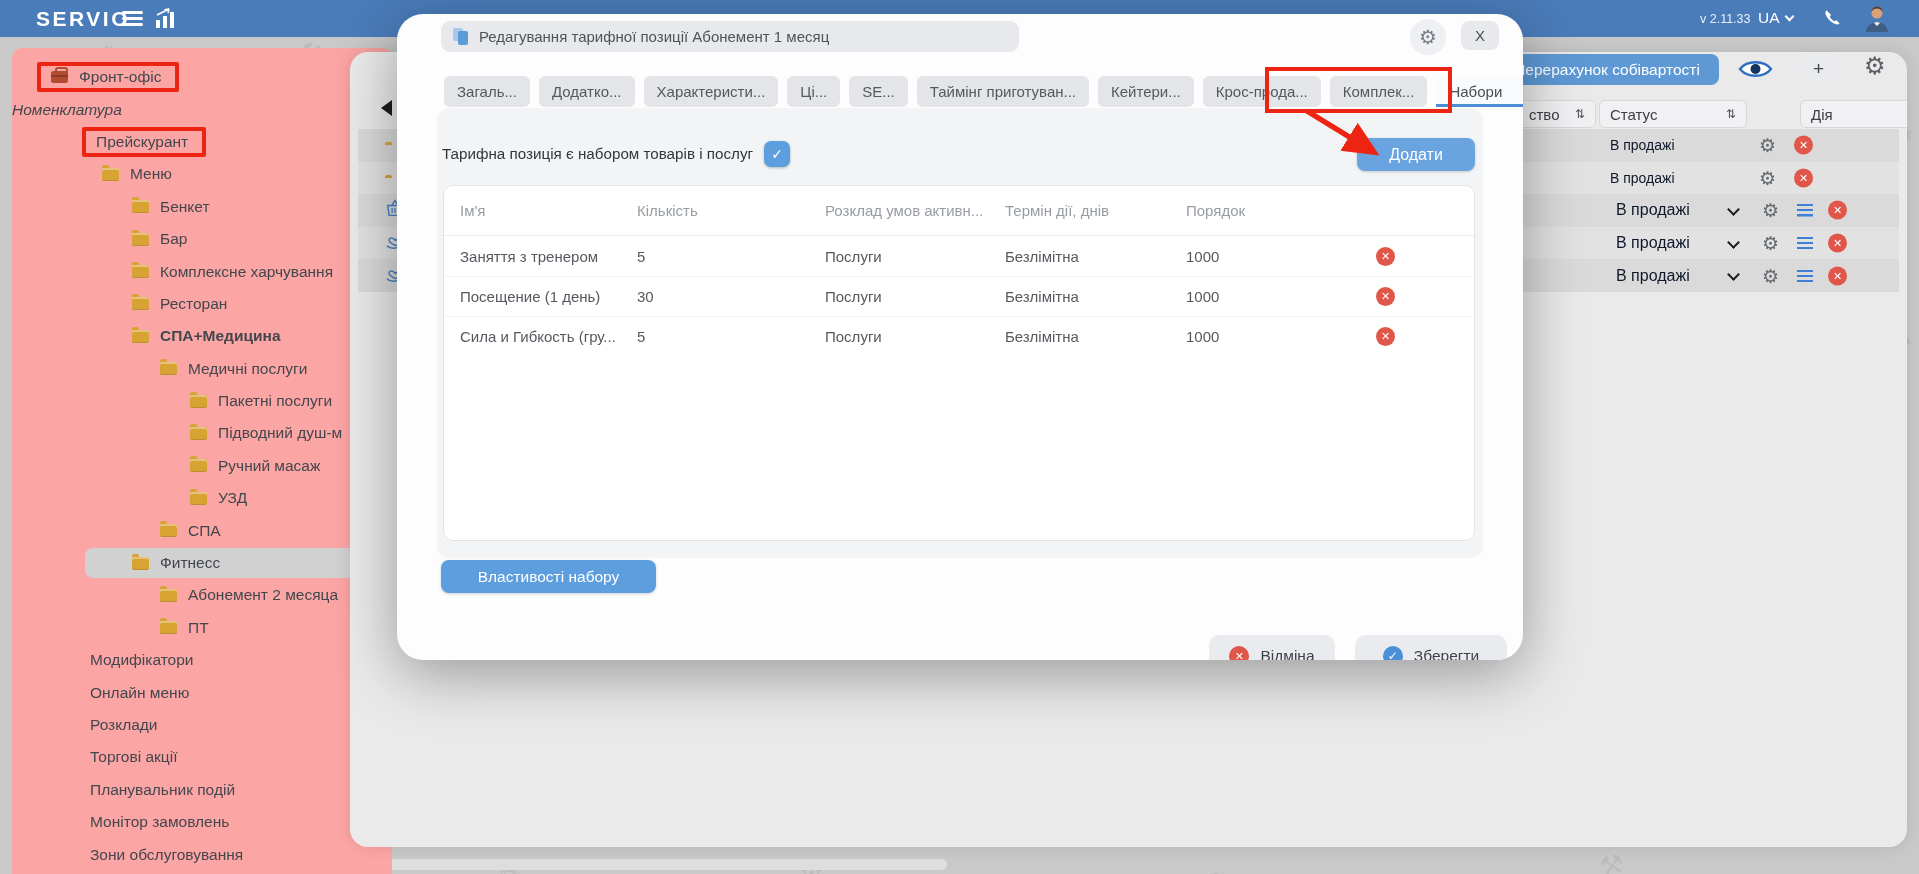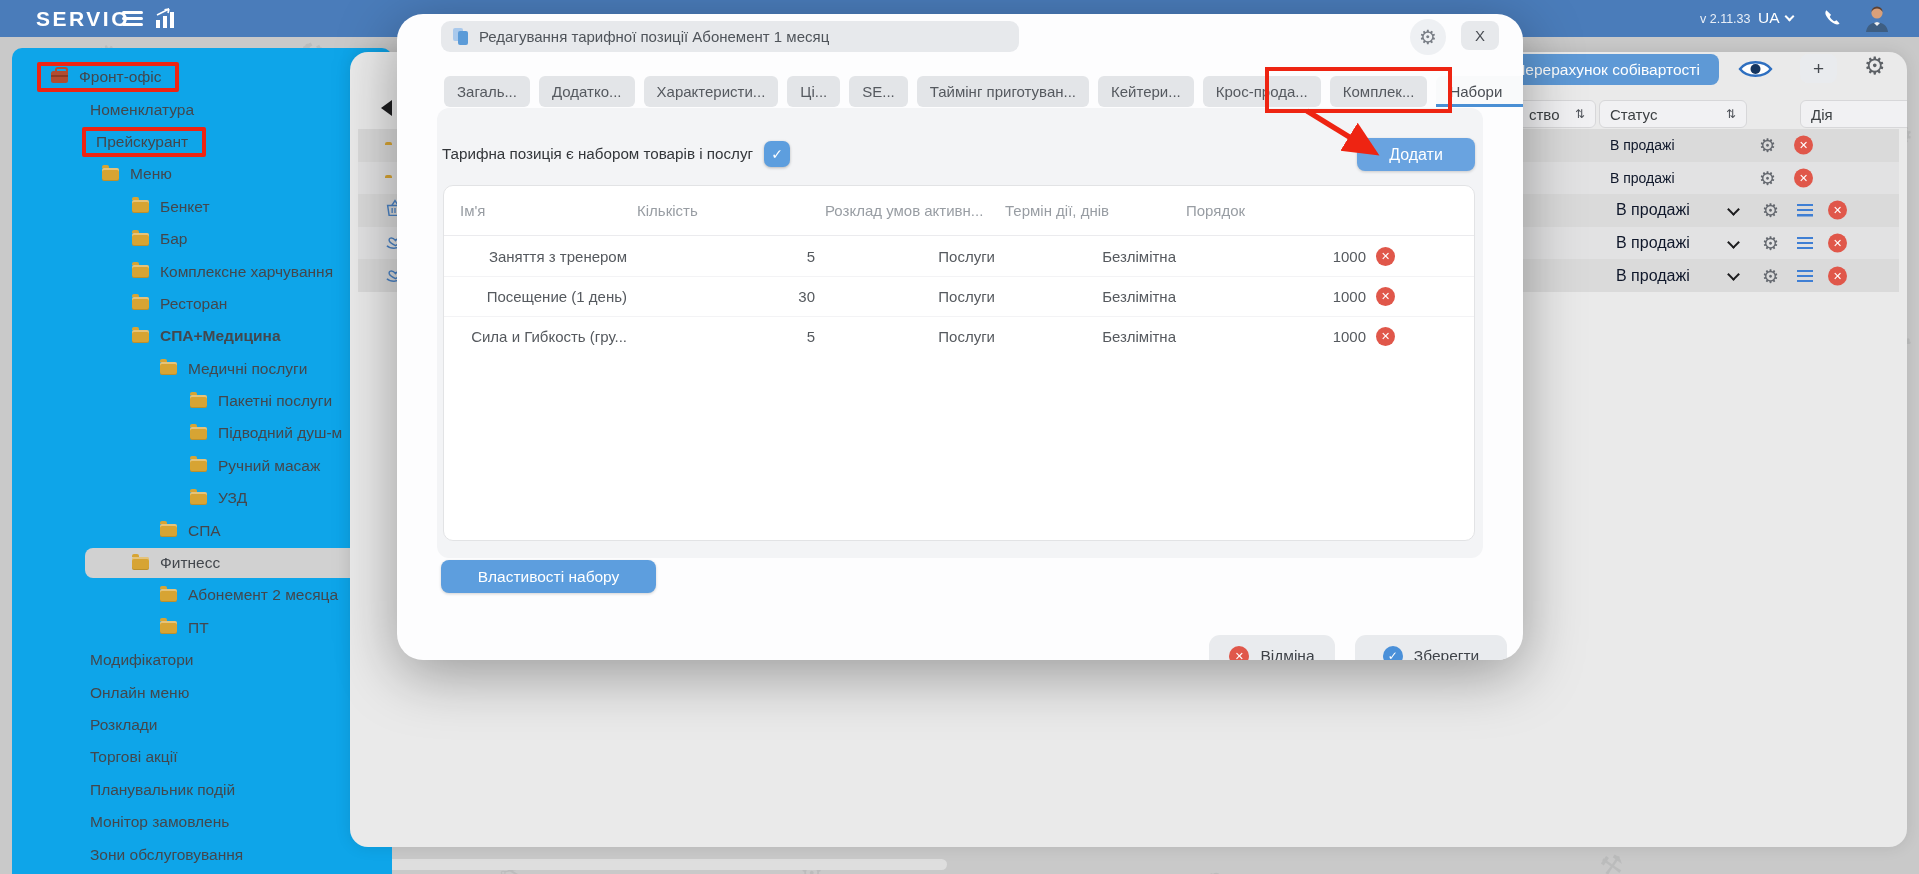--- a/index.html
+++ b/index.html
@@ -18,21 +18,21 @@
   #burger{position:absolute;left:122px;top:11px;width:21px;height:15px;cursor:pointer;}
   #burger i{display:block;height:2.6px;background:#fff;border-radius:2px;margin-bottom:3.4px;}
   #chartIcon{position:absolute;left:155px;top:8px;width:24px;height:21px;}
   #version{position:absolute;left:1700px;top:12px;color:rgba(255,255,255,.88);font-size:12.5px;}
   #lang{position:absolute;left:1758px;top:9px;color:#fff;font-size:15.5px;display:flex;align-items:center;gap:6px;cursor:pointer;}
   #lang .chev{width:7px;height:7px;border-right:2px solid #fff;border-bottom:2px solid #fff;transform:rotate(45deg);margin-top:-4px;}
   #phoneIcon{position:absolute;left:1822px;top:7px;width:21px;height:22px;}
   #avatar{position:absolute;left:1862px;top:3px;width:30px;height:31px;}
 
   
-  #sidebar{position:absolute;left:12px;top:48px;width:380px;height:826px;background:#0ea5e9;
+  #sidebar{position:absolute;left:12px;top:48px;width:380px;height:826px;background:#fca5a5;
     border-radius:10px 10px 0 0;z-index:2;overflow:hidden;padding-top:13px;}
   .s-row{position:relative;height:32.4px;display:flex;align-items:center;white-space:nowrap;color:#43474d;font-size:15.5px;cursor:pointer;}
   .s-row.selected::before{content:"";position:absolute;left:73px;right:3px;top:1px;bottom:1px;background:#d1d1d1;border-radius:8px;}
   .s-inner{position:relative;display:inline-flex;align-items:center;gap:11px;padding:3px 10px 3px 0;}
   .s-inner.annotated{border:4px solid #ee2412;border-radius:2px;padding:2px 14px 2px 10px;}
   .ic-folder{width:17px;height:13px;background:#d7a433;border-radius:2px;position:relative;flex:0 0 auto;
     box-shadow:inset 0 2px 0 rgba(255,255,255,.35), inset 0 -1px 0 rgba(0,0,0,.12);}
   .ic-folder::before{content:"";position:absolute;top:-3px;left:0;width:7px;height:3px;background:#d7a433;border-radius:2px 2px 0 0;}
   .ic-briefcase{width:17px;height:12px;background:#b24c30;border-radius:2.5px;position:relative;flex:0 0 auto;}
   .ic-briefcase::before{content:"";position:absolute;top:-4px;left:4px;width:9px;height:5px;border:2px solid #b24c30;border-bottom:none;border-radius:3px 3px 0 0;}
@@ -88,21 +88,21 @@
   #chkBox{position:absolute;left:327px;top:33px;width:26px;height:26px;border-radius:7px;background:#5d9ede;
     color:#fff;font-size:14px;display:flex;align-items:center;justify-content:center;cursor:pointer;
     box-shadow:0 1px 3px rgba(0,0,0,.25);}
   #addBtn{position:absolute;left:920px;top:30px;width:118px;height:33px;background:#69a3e0;border:none;border-radius:8px;
     color:#fff;font-size:16px;font-family:inherit;cursor:pointer;box-shadow:0 1px 3px rgba(0,0,0,.18);}
   #mTable{position:absolute;left:6px;top:77px;width:1032px;height:356px;background:#fff;border:1px solid #e2e3e5;border-radius:10px;overflow:hidden;}
   .tGrid{display:grid;grid-template-columns:177px 188px 180px 181px 190px 1fr;align-items:center;padding-left:16px;}
   #mTableHead{height:50px;color:#989da3;font-size:15px;border-bottom:1px solid #ebebee;}
   .tRow{height:40px;color:#55595e;font-size:15px;border-top:1px solid #f3f3f5;}
   .tRow:first-of-type{border-top:none;}
-  .tRow .cell{white-space:nowrap;overflow:hidden;text-overflow:ellipsis;padding-right:10px;text-align:right;}
+  .tRow .cell{white-space:nowrap;overflow:hidden;text-overflow:ellipsis;padding-right:10px;}
   #propsBtn{position:absolute;left:44px;top:546px;width:215px;height:33px;background:#5d9ede;border:none;border-radius:8px;
     color:#fff;font-size:15.5px;font-family:inherit;cursor:pointer;box-shadow:0 1px 3px rgba(0,0,0,.18);}
   .footBtn{position:absolute;top:621px;height:42px;background:#e9ebee;border:none;border-radius:11px;
     display:flex;align-items:center;justify-content:center;gap:11px;font-size:15.5px;color:#3e4248;font-family:inherit;cursor:pointer;}
   #cancelBtn{left:812px;width:126px;}
   #saveBtn{left:958px;width:152px;}
   .okCircle{width:20px;height:20px;border-radius:50%;background:#4a90d9;color:#fff;font-size:12px;display:flex;align-items:center;justify-content:center;}
   .footBtn .xCircle{width:20px;height:20px;}
 
   
@@ -168,21 +168,21 @@
     </svg>
   </div>
 
   <div id="sidebar">
       <div class="s-row" style="padding-left: 37px;">
         <span class="s-inner annotated" style="margin-left: -12px;">
           <span class="ic-briefcase"></span>
           <span>Фронт-офіс</span>
         </span>
       </div>
-      <div class="s-row" style="padding-left: 78px;">
+      <div class="s-row" style=" font-style: italic;">
         <span class="s-inner">
           <span>Номенклатура</span>
         </span>
       </div>
       <div class="s-row" style="padding-left: 78px;">
         <span class="s-inner annotated" style="margin-left: -8px;">
           <span>Прейскурант</span>
         </span>
       </div>
       <div class="s-row" style="padding-left: 90px;">

